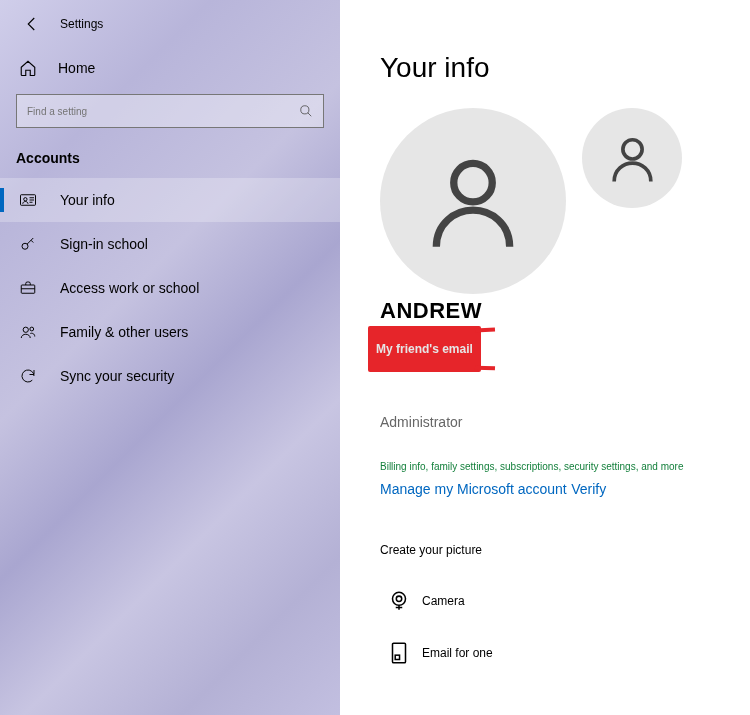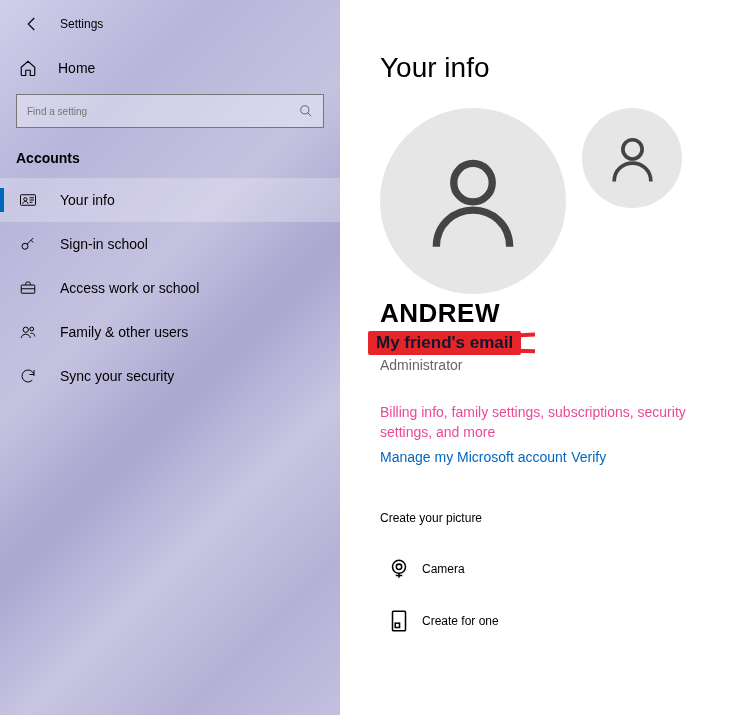--- a/index.html
+++ b/index.html
@@ -36,30 +36,30 @@
   }
   .nav-item.active { background: rgba(255,255,255,0.25); }
   .nav-item .icon { width: 24px; display: flex; justify-content: center; align-items: center; }
   .nav-item .label { font-size: 14px; margin-left: 20px; color: #000; }
 
   .main { flex: 1; padding: 52px 20px 0 40px; overflow: hidden; }
   .page-title { font-size: 28px; font-weight: 500; margin-bottom: 24px; }
   .avatars { display: flex; align-items: flex-start; gap: 16px; }
   .avatar-lg { width: 186px; height: 186px; border-radius: 50%; background: #e6e6e6; display: flex; align-items: center; justify-content: center; }
   .avatar-sm { width: 100px; height: 100px; border-radius: 50%; background: #e6e6e6; display: flex; align-items: center; justify-content: center; }
-  .user-name { font-size: 26px; font-weight: 700; margin-top: 4px; letter-spacing: 0.5px; }
+  .user-name { font-size: 22px; font-weight: 700; margin-top: 4px; letter-spacing: 0.5px; }
   .redact {
-    background: #e6252a; color: #0f172a; font-weight: 700; font-size: 17px;
-    padding: 2px 8px; display: inline-block; border-radius: 2px; margin: 2px 0 2px -12px;
+    background: #e6252a; color: #e5e5e5; font-weight: 700; font-size: 12px;
+    padding: 16px 8px; display: inline-block; border-radius: 2px; margin: 2px 0 2px -12px;
     position: relative;
   }
   .redact::before, .redact::after { content:''; position:absolute; background:#e6252a; height:4px; width:20px; right:-14px; }
   .redact::before { top:2px; transform:rotate(-3deg);} .redact::after{ bottom:2px; transform:rotate(2deg);}
-  .role { font-size: 14px; color: #666; margin-bottom: 30px; }
-  .body-text { font-size: 14px; color: #ec4899; margin-bottom: 6px; line-height: 1.4; }
+  .role { font-size: 14px; color: #666; margin-bottom: 30px; margin-top: 40px; }
+  .body-text { font-size: 10px; color: #15803d; margin-bottom: 6px; line-height: 1.4; }
   .link { color: #0067c0; font-size: 14px; cursor: pointer; margin-bottom: 22px; display: inline-block; }
   .sub-head { font-size: 12px; font-weight: 500; margin: 24px 0 18px 0; }
   .pic-option { display: flex; align-items: center; height: 52px; cursor: pointer; }
   .pic-option .icon { width: 38px; display: flex; justify-content: center; }
   .pic-option .label { font-size: 12px; margin-left: 4px; }
   svg { display: block; }
 </style>
 </head>
 <body>
 
@@ -189,15 +189,15 @@
     <span class="label">Camera</span>
   </div>
 
   <div class="pic-option">
     <span class="icon">
       <svg width="26" height="26" viewBox="0 0 24 24" fill="none" stroke="#000" stroke-width="1.4">
           <rect x="6" y="3" width="12" height="18" rx="1"></rect>
           <rect x="8.5" y="14" width="4" height="4"></rect>
         </svg>
     </span>
-    <span class="label">Create for one</span>
+    <span class="label">Email for one</span>
   </div>
 </div>
 
 </body></html>

